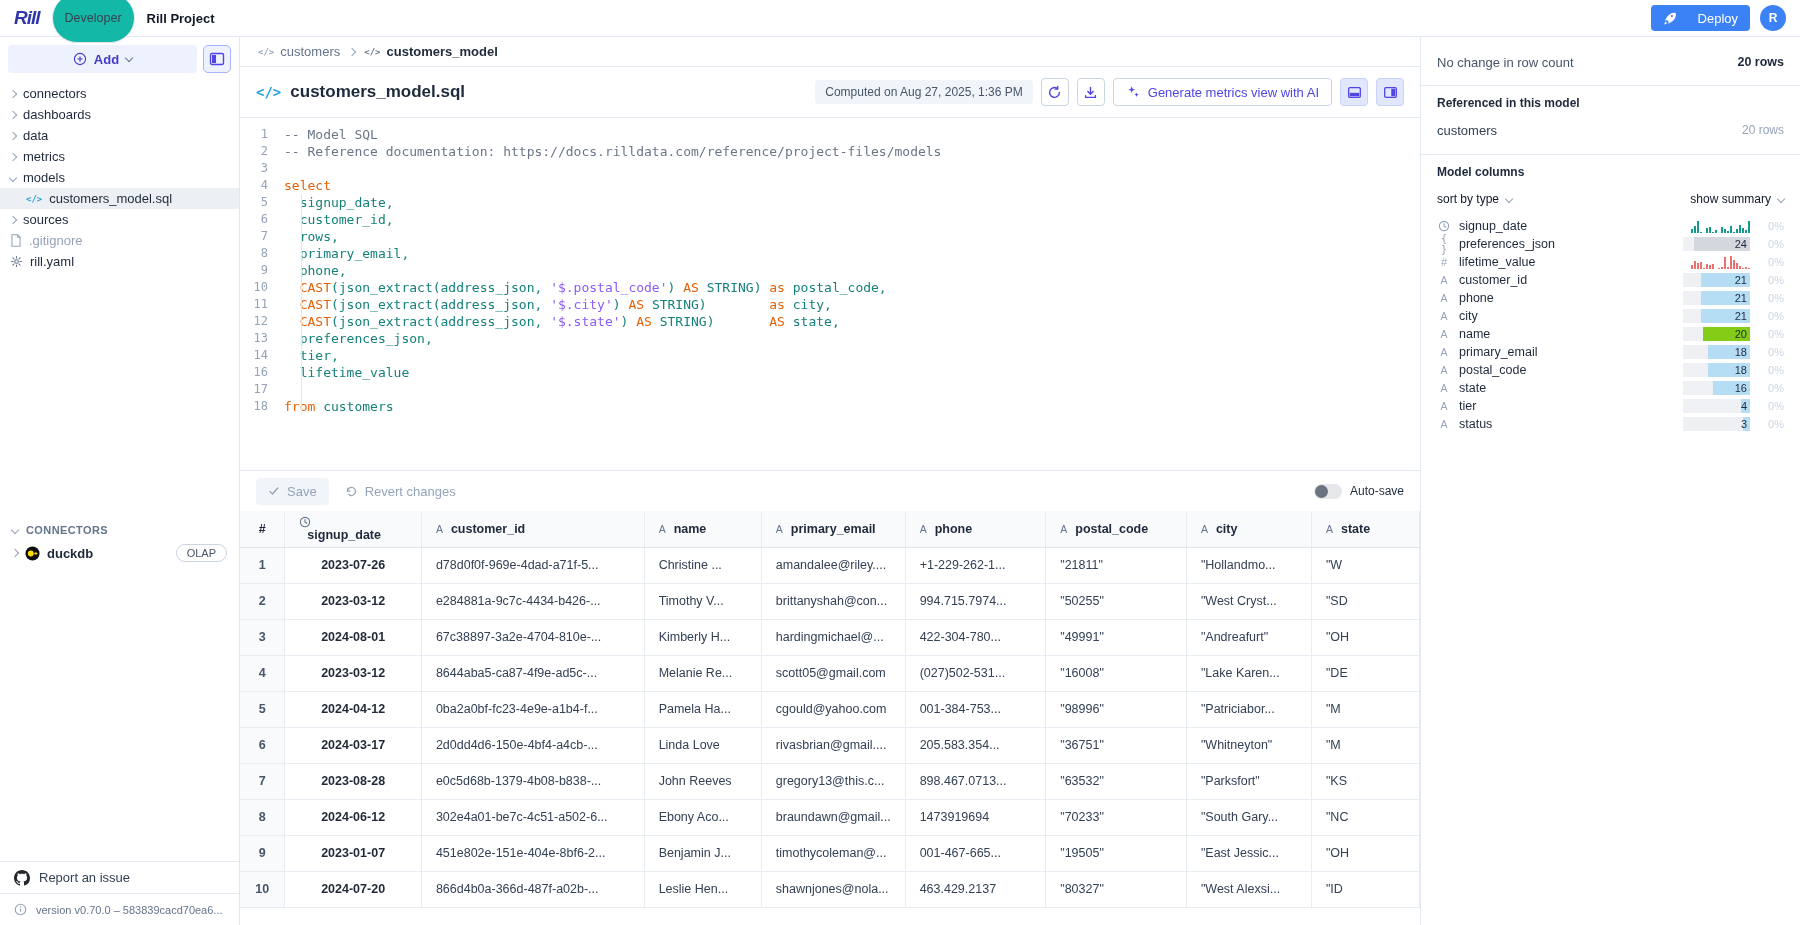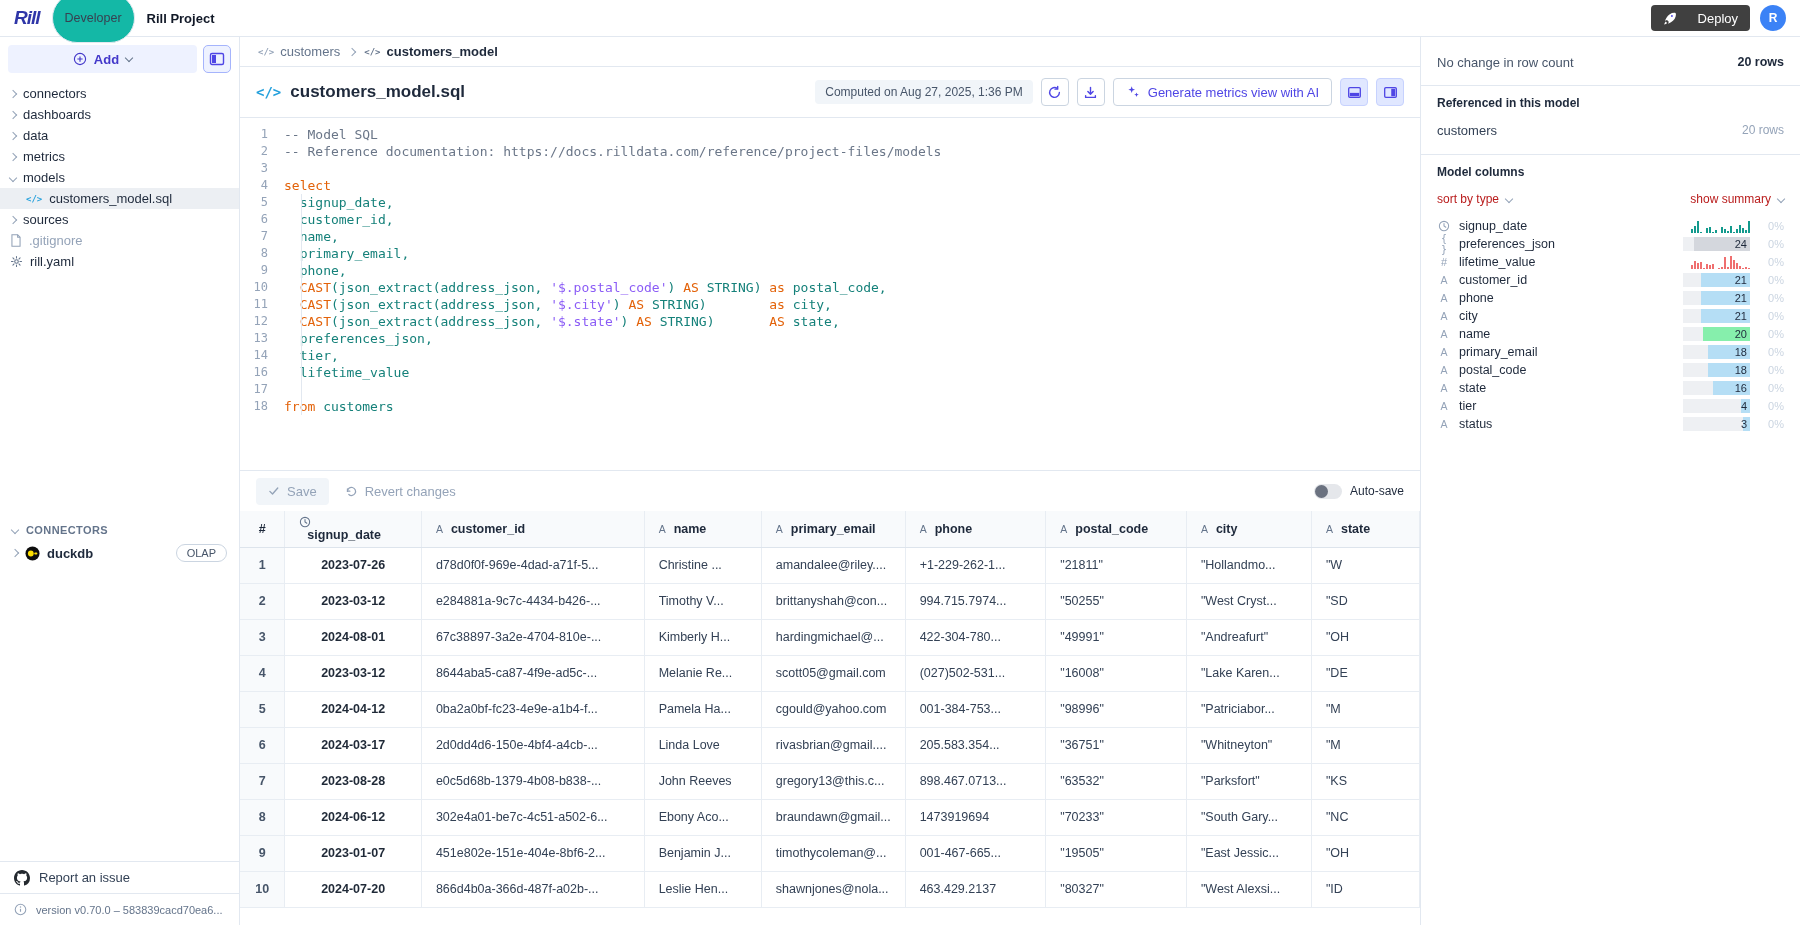--- a/index.html
+++ b/index.html
@@ -4,21 +4,21 @@
 <style>
   * { margin:0; padding:0; box-sizing:border-box; }
   html,body { width:1800px; height:925px; overflow:hidden; background:#fff;
     font-family:"Liberation Sans", sans-serif; color:#1e293b; }
   .topbar { height:37px; display:flex; align-items:center; padding:0 14px; gap:12px;
     border-bottom:1px solid #e2e8f0; background:#fff; }
   .logo { font-weight:800; font-size:19px; color:#2f36a8; letter-spacing:-1px; font-style:italic; }
   .env-badge { border:1px solid #e2e8f0; border-radius:999px; padding:17px 12px; font-size:12.5px; color:#374151; background:#14b8a6; }
   .project-name { font-size:13px; font-weight:700; color:#111827; }
   .topbar-right { margin-left:auto; display:flex; align-items:center; gap:10px; }
-  .deploy-btn { background:#404040; color:#fff; border:none; border-radius:4px; height:26px;
+  .deploy-btn { background:#3b82f6; color:#fff; border:none; border-radius:4px; height:26px;
     padding:12px 12px; font-size:13px; font-weight:500; display:flex; align-items:center; gap:21px; cursor:pointer; }
   .avatar { width:26px; height:26px; border-radius:50%; background:#3b82f6; color:#fff;
     font-size:12px; font-weight:600; display:flex; align-items:center; justify-content:center; }
 
   .app { display:flex; height:888px; }
   .sidebar { width:240px; border-right:1px solid #e2e8f0; display:flex; flex-direction:column; padding-top:8px; }
   .add-row { display:flex; gap:6px; padding:0 8px; margin-bottom:10px; }
   .add-btn { flex:1; height:28px; background:#eef2ff; color:#4338ca; border:none; border-radius:4px;
     font-size:13px; font-weight:600; display:flex; align-items:center; justify-content:center; gap:7px; cursor:pointer; }
   .collapse-btn { width:28px; height:28px; border:1px solid #a5b4fc; background:#eef2ff; border-radius:5px;
@@ -91,21 +91,21 @@
   .results th.numcol { text-align:center; }
 
   .rightpanel { width:380px; border-left:1px solid #e2e8f0; padding-top:14px; font-size:13px; }
   .rp-section { padding:0 16px 12px 16px; border-bottom:1px solid #e2e8f0; }
   .rp-row { display:flex; justify-content:space-between; align-items:center; height:22px; color:#475569; }
   .rp-row b { color:#1e293b; font-size:12.5px; }
   .rp-sub { font-size:12px; font-weight:700; color:#1e293b; margin:10px 0 8px; }
   .rp-ref-row { display:flex; justify-content:space-between; align-items:center; height:24px; color:#334155; cursor:pointer; }
   .rp-ref-row .g { color:#94a3b8; font-size:12px; }
   .rp-controls { display:flex; justify-content:space-between; align-items:center; height:24px;
-    color:#b91c1c; font-size:12px; margin-bottom:6px; }
+    color:#0f172a; font-size:12px; margin-bottom:6px; }
   .rp-controls .ctrl { display:flex; align-items:center; gap:7px; cursor:pointer; }
   .col-row { display:flex; align-items:center; height:18px; gap:8px; cursor:pointer; }
   .col-icon { width:14px; color:#94a3b8; font-size:10.5px; text-align:center; flex:none; display:flex; align-items:center; justify-content:center; }
   .col-name { font-size:12.5px; color:#1e293b; }
   .col-viz { margin-left:auto; width:67px; height:14px; flex:none; position:relative; display:flex; align-items:flex-start; justify-content:flex-end; }
   .col-viz.barbg { background:#eef0f3; }
   .col-fill { height:14px; display:flex; align-items:center; justify-content:flex-end;
     font-size:11px; color:#1e293b; padding-right:3px; }
   .col-spark { display:flex; align-items:flex-end; gap:1px; height:14px; width:100%; justify-content:flex-end; }
   .col-spark i { width:2px; display:block; }
@@ -299,21 +299,21 @@
       </div>
     </div>
 
     <div class="editor" id="editor">
         <div class="code-line"><span class="lnum">1</span><span class="tok-c">-- Model SQL</span></div>
         <div class="code-line"><span class="lnum">2</span><span class="tok-c">-- Reference documentation: https://docs.rilldata.com/reference/project-files/models</span></div>
         <div class="code-line"><span class="lnum">3</span></div>
         <div class="code-line"><span class="lnum">4</span><span class="tok-k">select</span></div>
         <div class="code-line"><span class="lnum">5</span><span class="tok-v">  signup_date,</span></div>
         <div class="code-line"><span class="lnum">6</span><span class="tok-v">  customer_id,</span></div>
-        <div class="code-line"><span class="lnum">7</span><span class="tok-v">  name,</span></div>
+        <div class="code-line"><span class="lnum">7</span><span class="tok-v">  rows,</span></div>
         <div class="code-line"><span class="lnum">8</span><span class="tok-v">  primary_email,</span></div>
         <div class="code-line"><span class="lnum">9</span><span class="tok-v">  phone,</span></div>
         <div class="code-line"><span class="lnum">10</span><span class="tok-v">  </span><span class="tok-k">CAST</span><span class="tok-v">(json_extract(address_json, </span><span class="tok-s">'$.postal_code'</span><span class="tok-v">) </span><span class="tok-k">AS</span><span class="tok-v"> STRING) </span><span class="tok-k">as</span><span class="tok-v"> postal_code,</span></div>
         <div class="code-line"><span class="lnum">11</span><span class="tok-v">  </span><span class="tok-k">CAST</span><span class="tok-v">(json_extract(address_json, </span><span class="tok-s">'$.city'</span><span class="tok-v">) </span><span class="tok-k">AS</span><span class="tok-v"> STRING)        </span><span class="tok-k">as</span><span class="tok-v"> city,</span></div>
         <div class="code-line"><span class="lnum">12</span><span class="tok-v">  </span><span class="tok-k">CAST</span><span class="tok-v">(json_extract(address_json, </span><span class="tok-s">'$.state'</span><span class="tok-v">) </span><span class="tok-k">AS</span><span class="tok-v"> STRING)       </span><span class="tok-k">AS</span><span class="tok-v"> state,</span></div>
         <div class="code-line"><span class="lnum">13</span><span class="tok-v">  preferences_json,</span></div>
         <div class="code-line"><span class="lnum">14</span><span class="tok-v">  tier,</span></div>
         <div class="code-line"><span class="lnum">16</span><span class="tok-v">  lifetime_value</span></div>
         <div class="code-line"><span class="lnum">17</span></div>
         <div class="code-line"><span class="lnum">18</span><span class="tok-k">from</span><span class="tok-v"> customers</span></div>
@@ -609,21 +609,21 @@
               <div class="col-fill" style="width:49px;background:#b5def5">21</div>
             </div>
             <span class="col-pct">0%</span>
           </div>
           <div class="col-row">
             <span class="col-icon">
               <span style="font-size:10.5px">A</span>
             </span>
             <span class="col-name">name</span>
             <div class="col-viz barbg">
-              <div class="col-fill" style="width:47px;background:#86efac">20</div>
+              <div class="col-fill" style="width:47px;background:#84cc16">20</div>
             </div>
             <span class="col-pct">0%</span>
           </div>
           <div class="col-row">
             <span class="col-icon">
               <span style="font-size:10.5px">A</span>
             </span>
             <span class="col-name">primary_email</span>
             <div class="col-viz barbg">
               <div class="col-fill" style="width:42px;background:#b5def5">18</div>

